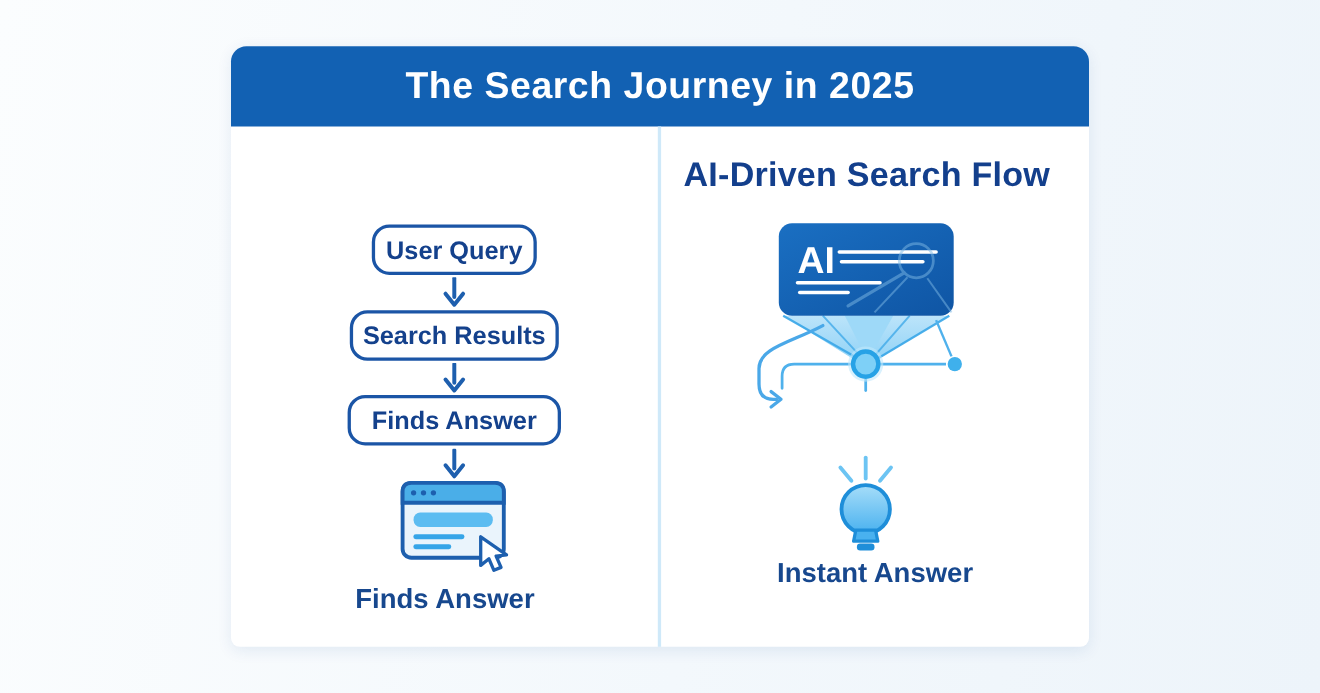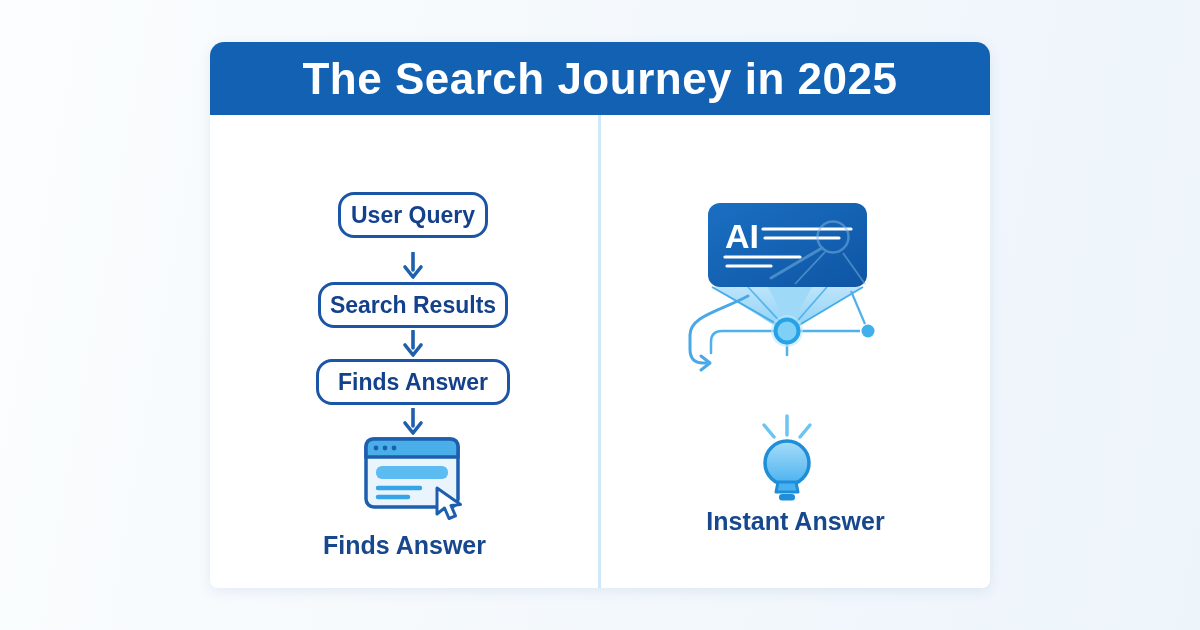--- a/index.html
+++ b/index.html
@@ -15,21 +15,21 @@
     position:absolute; left:210px; top:42px; width:780px; height:546px;
     background:#ffffff; border-radius:14px 14px 8px 8px;
     box-shadow:0 3px 14px rgba(10,70,140,.09);
   }
   .header {
     position:absolute; left:0; top:0; width:780px; height:73px;
     background:#1261b3; border-radius:14px 14px 0 0;
     display:flex; align-items:center; justify-content:center;
   }
   .header-title {
-    color:#ffffff; font-size:44px; font-weight:700; letter-spacing:.5px;
+    color:#ffffff; font-size:34px; font-weight:700; letter-spacing:.5px;
   }
   .divider {
     position:absolute; left:388px; top:73px; width:3px; height:473px;
     background:#cfe9f9;
   }
 
   .col { position:absolute; top:73px; height:473px; }
   .col-left  { left:0;   width:389px; }
   .col-right { left:391px; width:389px; }
 
@@ -39,21 +39,21 @@
     letter-spacing:.2px;
   }
   .col-right .col-heading { width:374px; }
 
   .step-box {
     position:absolute; height:46px; background:#ffffff;
     border:3px solid #1b55a6; border-radius:16px;
     display:flex; align-items:center; justify-content:center;
     font-size:23px; font-weight:700; color:#14418c;
   }
-  .step-1 { left:128px; top:77px;  width:150px; }
+  .step-1 { left:128px; top:89px;  width:150px; }
   .step-2 { left:108px; top:167px; width:190px; }
   .step-3 { left:106px; top:244px; width:194px; }
 
   .flow-arrow { position:absolute; left:191px; width:24px; }
   .fa-1 { top:137px; }
   .fa-2 { top:215px; }
   .fa-3 { top:293px; }
 
   .browser-art { position:absolute; left:148px; top:322px; }
 
@@ -129,20 +129,21 @@
         </g>
         <g>
           <path d="M79 51 L79 77 L86.5 71 L91 81.5 L97.5 78.8 L93 68.5 L102.5 67.5 Z" fill="#ffffff" stroke="#1d5fae" stroke-width="3" stroke-linejoin="round"></path>
         </g>
       </svg>
 
       <div class="caption caption-left">Finds Answer</div>
     </div>
 
     <div class="col col-right">
+      <div class="col-heading">AI-Driven Search Flow</div>
 
       <svg class="flow-art" width="360" height="310" viewBox="0 0 360 310">
         <defs>
           <linearGradient id="funnelGrad" x1="0" y1="0" x2="0" y2="1">
             <stop offset="0" stop-color="#bce4fa"></stop>
             <stop offset="1" stop-color="#8fd2f6"></stop>
           </linearGradient>
           <linearGradient id="bulbGrad" x1="0" y1="0" x2="0" y2="1">
             <stop offset="0" stop-color="#a6ddf9"></stop>
             <stop offset="1" stop-color="#49b1ef"></stop>

